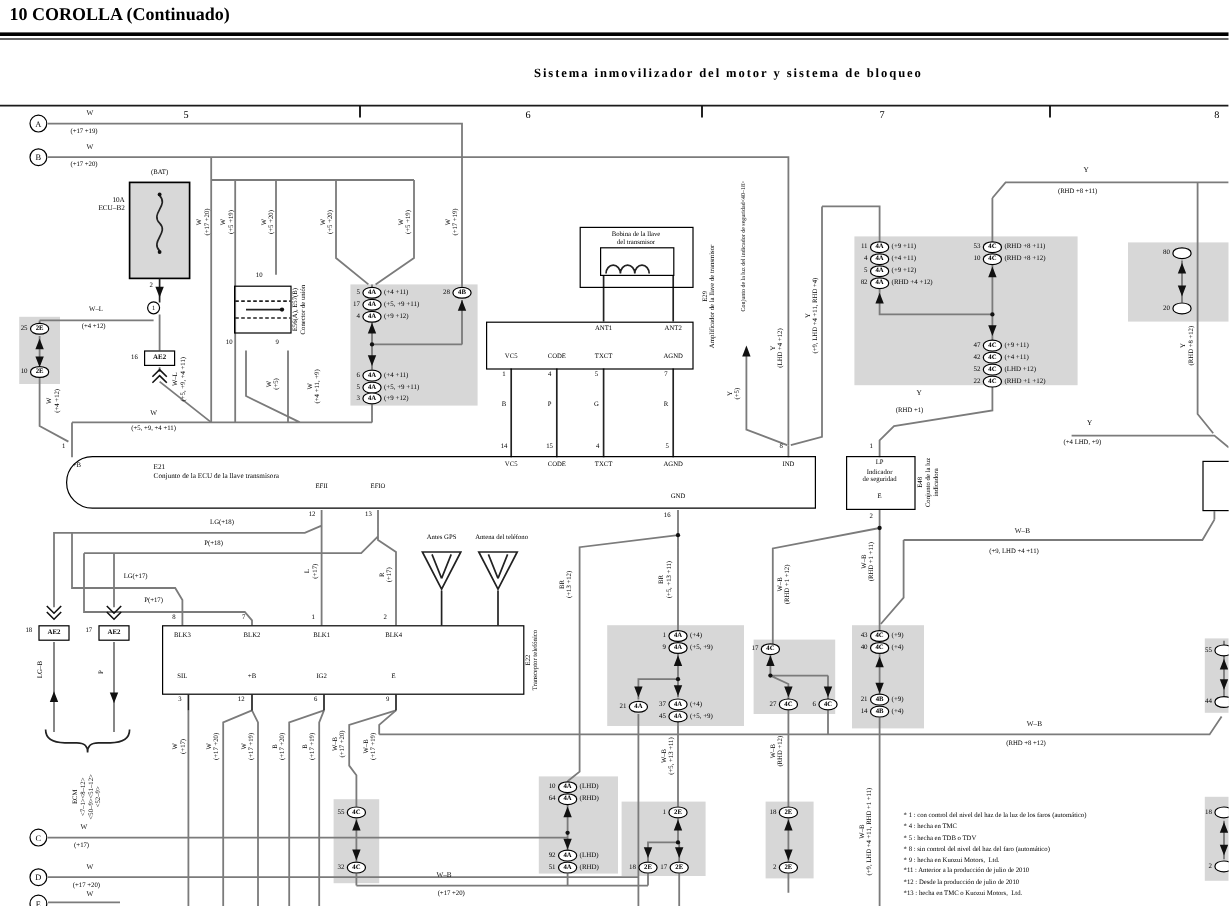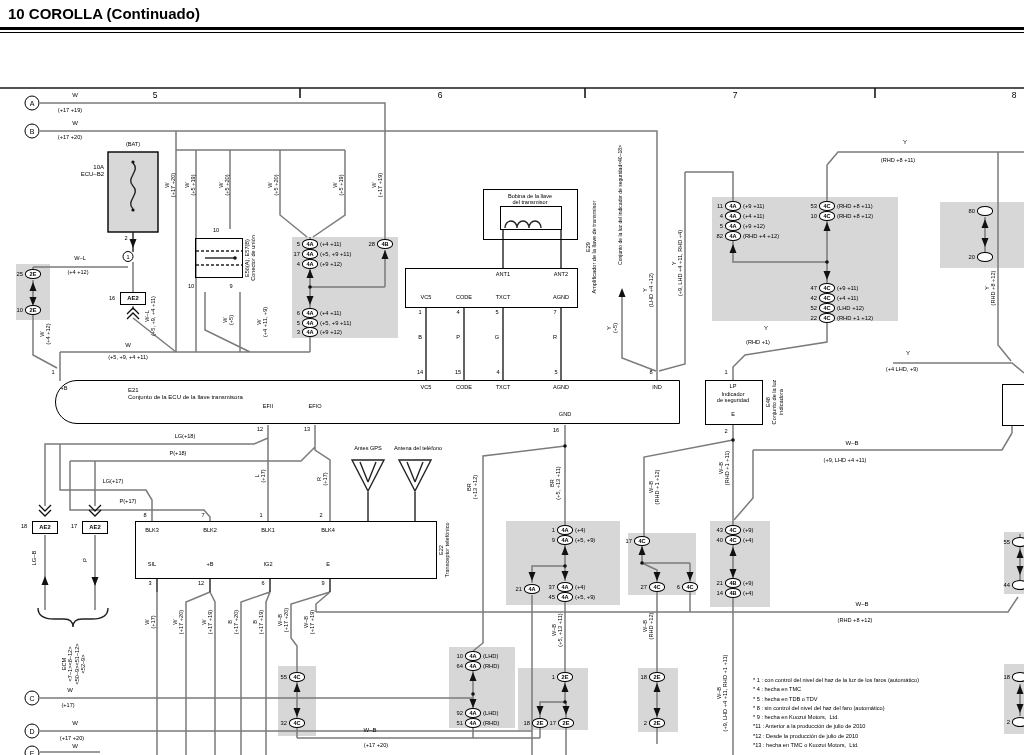--- a/index.html
+++ b/index.html
@@ -1,17 +1,17 @@
 <!DOCTYPE html>
 <html><head>
 <meta charset="utf-8">
 <style>
   html,body{margin:0;padding:0;background:#fff;}
   #stage{position:relative;width:1024px;height:755px;overflow:hidden;background:#fff;
-         font-family:Liberation Sans, sans-serif;color:#000;}
+         font-family:Liberation Serif, serif;color:#000;}
   #stage *{box-sizing:border-box;}
   svg.wires{position:absolute;left:0;top:0;}
   
   .lb{position:absolute;font-size:6px;line-height:1.12;color:#000;transform:translate(-50%,0);
       text-align:center;white-space:pre;}
   .s{font-size:5.6px;}
   .n{font-size:5.6px;}
   .col{font-size:8.5px;}
   .hr{transform:translate(-100%,0);text-align:right;}
   .hl{transform:none;text-align:left;}
@@ -42,20 +42,21 @@
   #notes{position:absolute;left:753px;top:676px;font-size:5.6px;line-height:9.3px;white-space:pre;}
 </style>
 </head>
 <body>
 
 <div id="stage">
 
   <div id="hdr">10 COROLLA (Continuado)</div>
   <div id="rule1"></div>
   <div id="rule2"></div>
+  <div id="title">Sistema inmovilizador del motor y sistema de bloqueo</div>
 
   <div id="layer-g">
       <div class="gbox" style="left: 16px; top: 264px; width: 34px; height: 56px;"></div>
       <div class="gbox" style="left: 292px; top: 237px; width: 106px; height: 101px;"></div>
       <div class="gbox" style="left: 712px; top: 197px; width: 186px; height: 124px;"></div>
       <div class="gbox" style="left: 940px; top: 202px; width: 84px; height: 66px;"></div>
       <div class="gbox" style="left: 506px; top: 521px; width: 114px; height: 84px;"></div>
       <div class="gbox" style="left: 628px; top: 533px; width: 68px; height: 62px;"></div>
       <div class="gbox" style="left: 710px; top: 521px; width: 60px; height: 86px;"></div>
       <div class="gbox" style="left: 278px; top: 666px; width: 38px; height: 70px;"></div>

